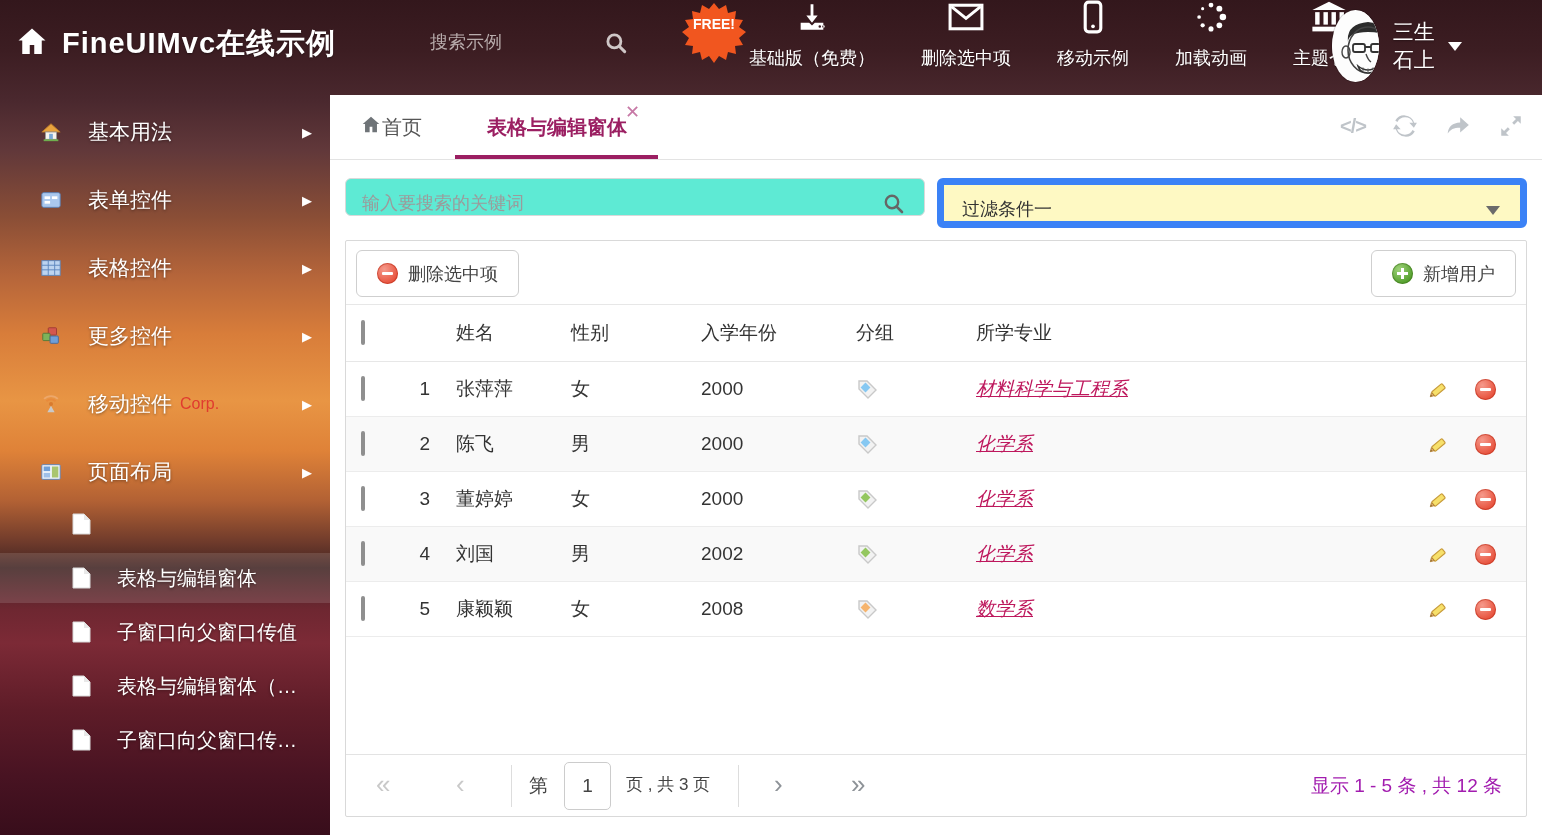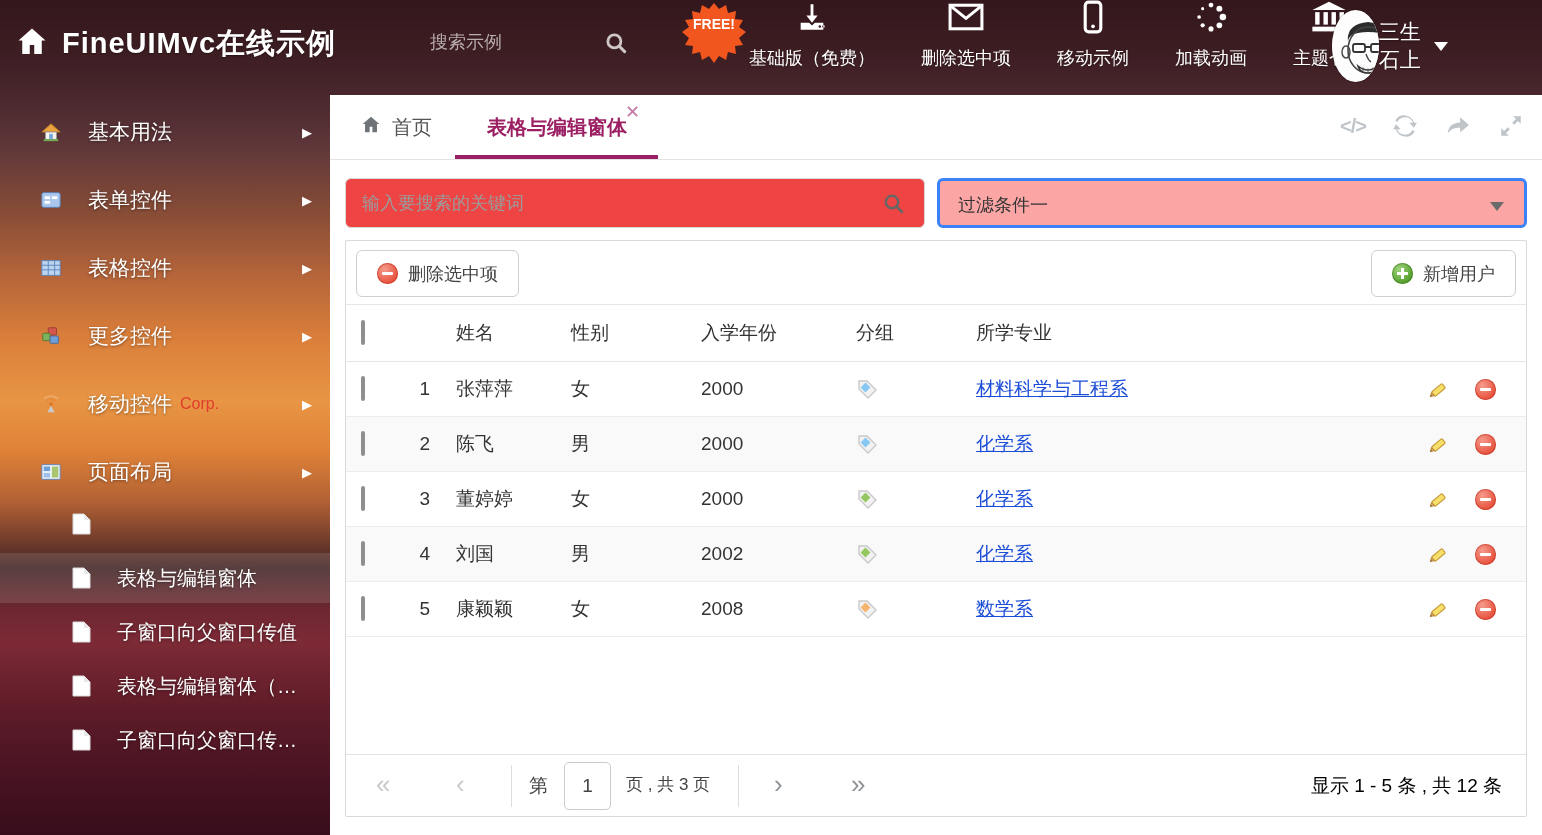--- a/index.html
+++ b/index.html
@@ -20,21 +20,21 @@
   .logo-text { font-size:29px; font-weight:bold; letter-spacing:1px; text-shadow:0 1px 2px rgba(0,0,0,.4); }
   .hdr-search { position:absolute; left:430px; top:32px; width:150px; background:transparent; border:none; outline:none;
     color:#cfc7c7; font-size:18px; }
   .hdr-search::placeholder { color:#b9adad; }
   .hdr-search-icon { position:absolute; left:603px; top:30px; }
   .free-badge { position:absolute; left:682px; top:1px; width:64px; height:64px; }
   .free-badge svg { display:block; }
   .nav { position:absolute; left:726px; top:0; height:95px; display:flex; align-items:flex-start; }
   .nav-item { display:flex; flex-direction:column; align-items:center; gap:8px; padding:0 23px; cursor:pointer; }
   .nav-item .lbl { font-size:18px; white-space:nowrap; text-shadow:0 1px 2px rgba(0,0,0,.35); }
-  .user-wrap { position:absolute; left:1332px; top:10px; display:flex; align-items:center; }
+  .user-wrap { position:absolute; left:1332px; top:10px; display:flex; align-items:center; gap:14px; }
   .avatar { width:72px; height:72px; border-radius:50%; background:#fdfdfd; overflow:hidden; box-shadow:0 0 0 1px rgba(0,0,0,.15); }
   .user-name { font-size:21px; display:flex; align-items:center; gap:9px; text-shadow:0 1px 2px rgba(0,0,0,.35); }
   .caret-down-sm { width:0; height:0; border-left:7px solid transparent; border-right:7px solid transparent; border-top:9px solid #fff; display:inline-block; }
 
   
   .sidebar { position:absolute; left:0; top:95px; width:330px; height:740px; color:#fff; }
   .side-item { display:flex; align-items:center; height:46px; padding:0 18px 0 40px; margin-top:22px; cursor:pointer; position:relative; }
   .side-item:first-child { margin-top:14px; }
   .side-item .icon16 { width:22px; height:22px; margin-right:26px; flex:0 0 auto; }
   .side-item .lbl { font-size:21px; text-shadow:0 1px 3px rgba(0,0,0,.45); }
@@ -43,39 +43,39 @@
   .sub-item { display:flex; align-items:center; height:50px; padding:0 18px 0 72px; margin-top:4px; cursor:pointer; }
   .sub-item.selected { background:rgba(255,255,255,.13); }
   .sub-item .icon16 { width:19px; height:22px; margin-right:26px; flex:0 0 auto; }
   .sub-item .lbl { font-size:20px; white-space:nowrap; overflow:hidden; text-overflow:ellipsis; text-shadow:0 1px 3px rgba(0,0,0,.45); }
 
   
   .main { position:absolute; left:330px; top:95px; width:1212px; height:740px; background:#fff; }
 
   
   .tabbar { position:relative; height:65px; border-bottom:1px solid #e3e3e3; }
-  .tab { position:absolute; top:0; height:64px; display:flex; align-items:center; gap:10px; cursor:pointer; }
+  .tab { position:absolute; top:0; height:64px; display:flex; align-items:center; cursor:pointer; }
   .tab-home { left:30px; }
   .tab-home .lbl { font-size:20px; color:#555; }
   .tab-active { left:125px; padding:0 32px; }
   .tab-active .lbl { font-size:20px; font-weight:bold; color:#9b1f62; }
   .tab-underline { position:absolute; left:125px; bottom:0; width:203px; height:4px; background:#9b1f62; }
   .tab-close { position:absolute; left:295px; top:8px; font-size:18px; font-weight:bold; color:#c779a6; cursor:pointer; line-height:1; }
   .tab-tools { position:absolute; right:18px; top:18px; display:flex; align-items:center; gap:26px; color:#bfc4c9; }
   .tool-code { font-size:20px; font-weight:bold; letter-spacing:-1px; cursor:pointer; }
   .tab-tools svg { cursor:pointer; display:block; }
 
   
   .filter-row { position:absolute; left:15px; top:83px; width:1182px; height:50px; display:flex; gap:12px; }
-  .search-box { position:relative; width:580px; height:50px; border:1px solid #d9d9d9; border-radius:6px; background:#ef4444; }
+  .search-box { position:relative; width:580px; height:38px; border:1px solid #d9d9d9; border-radius:6px; background:#5eead4; }
   .search-box input { position:absolute; left:16px; top:0; width:500px; height:48px; border:none; outline:none; font-size:18px; color:#333;
     font-family:"Liberation Sans","DejaVu Sans",sans-serif; background:transparent; }
   .search-box input::placeholder { color:#9b9b9b; }
   .search-box .mag { position:absolute; right:18px; top:13px; }
-  .select-box { position:relative; flex:1; height:50px; border:3px solid #3b82f6; border-radius:6px; background:#fca5a5; cursor:pointer; }
+  .select-box { position:relative; flex:1; height:50px; border:7px solid #3b82f6; border-radius:6px; background:#fef9c3; cursor:pointer; }
   .select-box .val { position:absolute; left:18px; top:12px; font-size:18px; color:#333; }
   .select-box .caret { position:absolute; right:20px; top:21px; width:0; height:0; border-left:7px solid transparent; border-right:7px solid transparent; border-top:9px solid #6b6b6b; }
 
   
   .panel { position:absolute; left:15px; top:145px; width:1182px; height:577px; border:1px solid #d9d9d9; border-radius:2px; background:#fff; }
   .toolbar { position:relative; height:63px; }
   .btn { position:absolute; top:9px; height:47px; display:flex; align-items:center; gap:10px; padding:0 20px; background:#fff;
     border:1px solid #cfcfcf; border-radius:6px; font-size:18px; color:#444; cursor:pointer; }
   .btn-del { left:10px; }
   .btn-add { right:10px; }
@@ -88,40 +88,40 @@
   .circle-ic .plus::after  { content:""; position:absolute; left:4px; top:0; width:3px; height:11px; background:#fff; }
 
   table.grid { width:100%; border-collapse:collapse; table-layout:fixed; }
   .grid th { border-top:1px solid #e7e7e7; border-bottom:1px solid #e7e7e7; height:57px; font-weight:normal;
     font-size:19px; color:#333; text-align:left; padding-left:20px; }
   .grid td { height:55px; border-bottom:1px solid #ececec; font-size:19px; color:#333; padding-left:20px; }
   .grid tr.stripe td { background:#f9f9f9; }
   .grid .col-check { padding-left:15px; }
   .grid .col-num { text-align:right; padding:0 6px 0 0; color:#333; }
   .checkbox { width:18px; height:18px; border:2px solid #8f8f8f; border-radius:3px; background:#fff; cursor:pointer; }
-  .major-link { color:#1d4ed8; text-decoration:underline; cursor:pointer; }
+  .major-link { color:#be185d; text-decoration:underline; cursor:pointer;font-style:italic; }
   .actions-cell { display:flex; align-items:center; gap:26px; }
   .tag-ic, .pencil-ic { display:block; cursor:pointer; }
   .del-ic { width:21px; height:21px; border-radius:50%; background:radial-gradient(circle at 35% 30%, #f59a8c, #e8543f 70%);
     box-shadow:inset 0 0 0 1px rgba(180,40,20,.5); display:flex; align-items:center; justify-content:center; cursor:pointer; }
   .del-ic .bar { width:11px; height:3px; background:#fff; border-radius:1px; }
 
   
   .pager { position:absolute; left:0; bottom:0; width:100%; height:62px; border-top:1px solid #e3e3e3; }
   .pg-first { position:absolute; left:30px; top:14px; font-size:26px; color:#c9c9c9; cursor:pointer; }
   .pg-prev  { position:absolute; left:110px; top:14px; font-size:26px; color:#c9c9c9; cursor:pointer; }
   .pg-div1  { position:absolute; left:165px; top:10px; width:1px; height:42px; background:#ddd; }
   .pg-lbl-pre { position:absolute; left:183px; top:18px; font-size:19px; color:#444; }
   .pg-input { position:absolute; left:218px; top:7px; width:47px; height:48px; border:1px solid #ccc; border-radius:5px;
     text-align:center; font-size:19px; color:#444; outline:none; font-family:"Liberation Sans","DejaVu Sans",sans-serif; }
   .pg-lbl-suf { position:absolute; left:280px; top:18px; font-size:17px; color:#444; white-space:nowrap; }
   .pg-div2  { position:absolute; left:392px; top:10px; width:1px; height:42px; background:#ddd; }
   .pg-next  { position:absolute; left:428px; top:14px; font-size:26px; color:#8e9398; cursor:pointer; }
   .pg-last  { position:absolute; left:505px; top:14px; font-size:26px; color:#8e9398; cursor:pointer; }
-  .pg-summary { position:absolute; right:24px; top:18px; font-size:19px; color:#000000; white-space:nowrap;margin-left:46px; }
+  .pg-summary { position:absolute; right:24px; top:18px; font-size:19px; color:#a21caf; white-space:nowrap;margin-left:46px; }
 </style>
 </head>
 <body>
 
 <div class="app">
 
   <div class="topbar">
     <div class="logo-wrap">
       <span>
         <svg width="36" height="36" viewBox="0 0 24 24">

